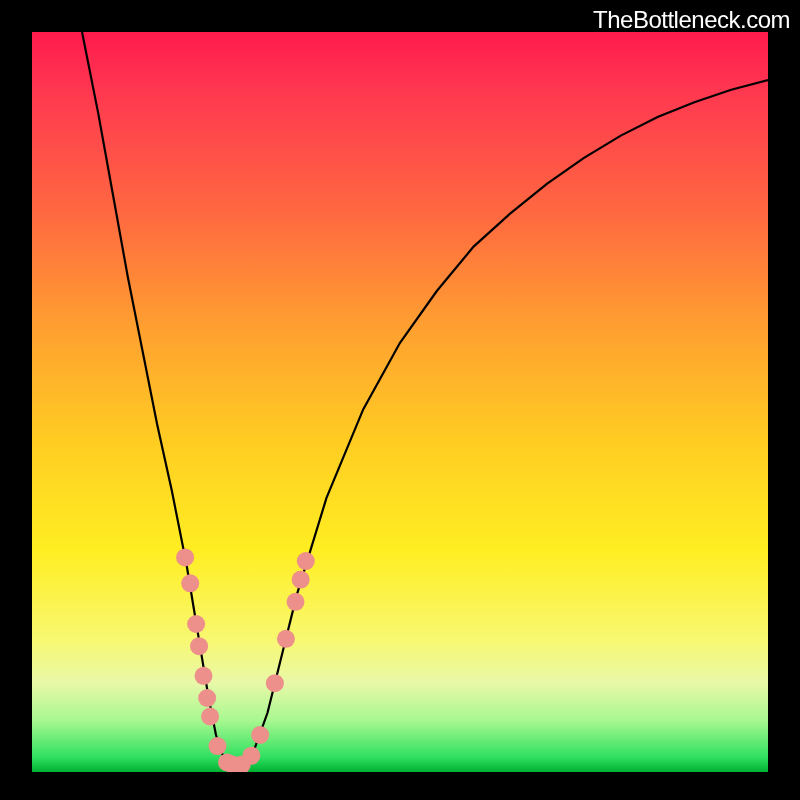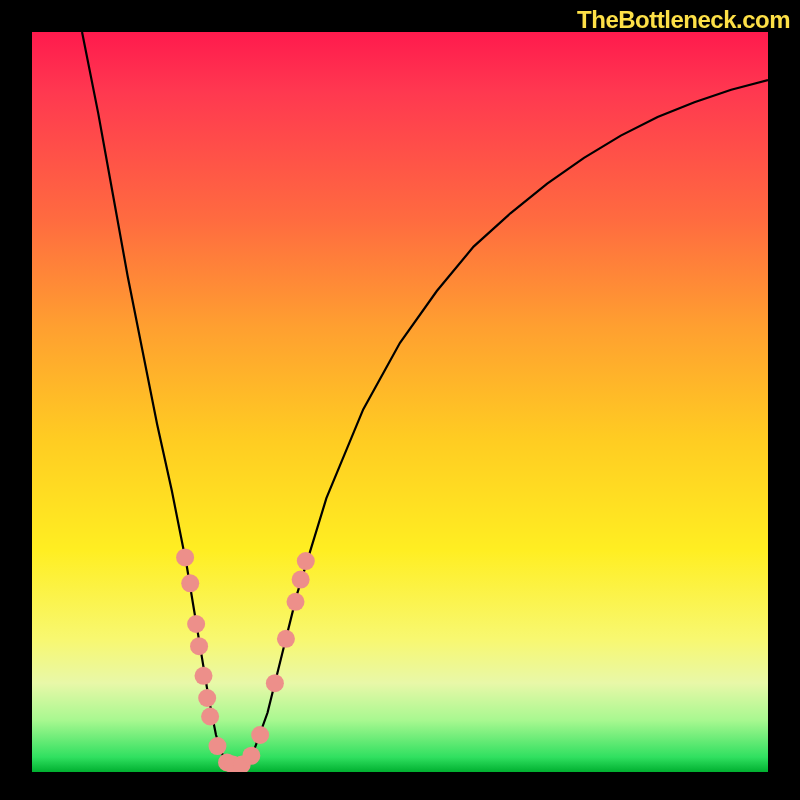--- a/index.html
+++ b/index.html
@@ -27,23 +27,23 @@
       #f8f870 82%,
       #e8f8a8 88%,
       #a8f890 93%,
       #30e060 98%,
       #00b030 100%);
   }
   .attribution {
     position: absolute;
     top: 6px;
     right: 10px;
-    color: #fde047;
+    color: #ffffff;
     font-size: 24px;
-    font-weight: 700;
+    font-weight: 400;
     letter-spacing: -0.5px;
   }
   svg.curve {
     position: absolute;
     left: 0;
     top: 0;
     width: 100%;
     height: 100%;
   }
   .curve-path {

